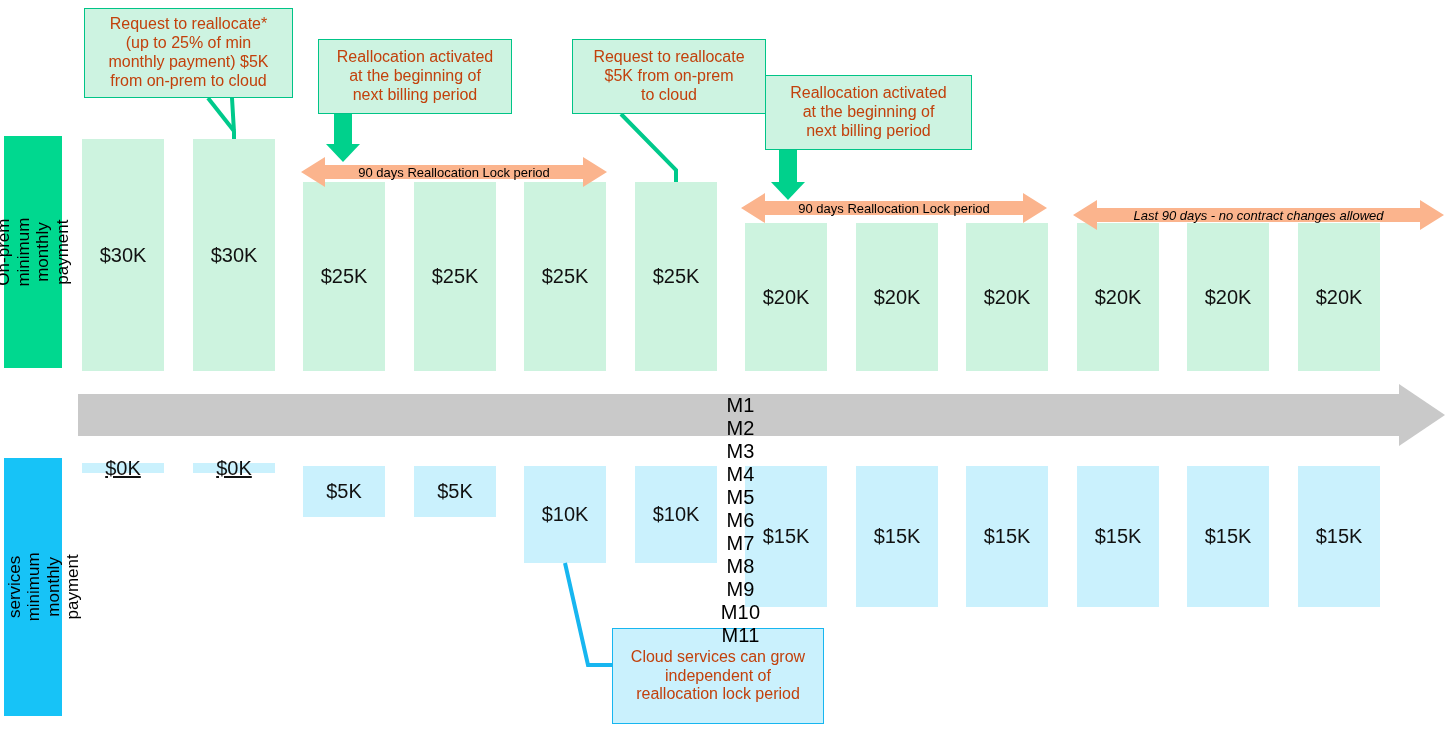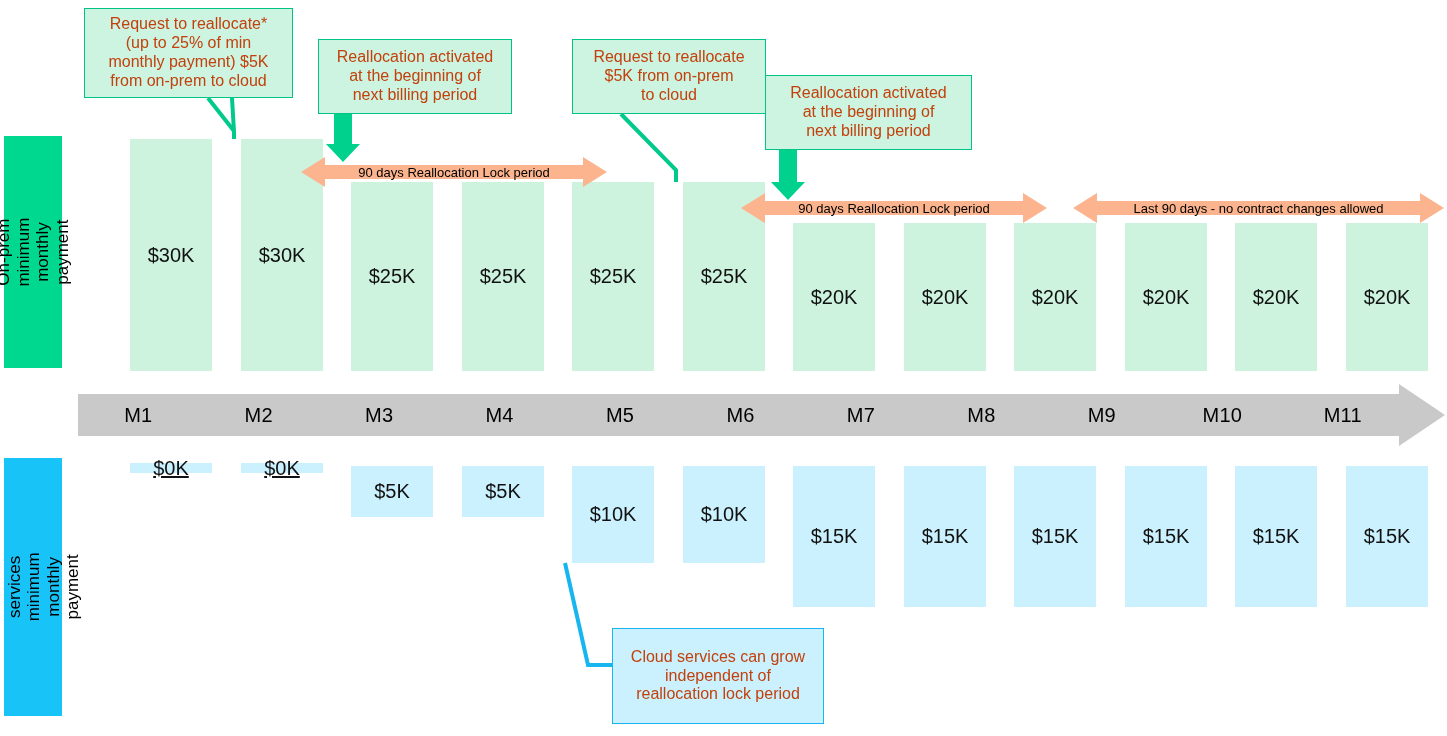--- a/index.html
+++ b/index.html
@@ -46,21 +46,20 @@
     border-bottom:31px solid transparent;
     border-left:46px solid #c9c9c9;
   }
 
   
   .bar{
     position:absolute;
     display:flex;align-items:center;justify-content:center;
     font-size:20px;color:#111;
     white-space:nowrap;
-    margin-left:48px;
   }
   .bar.top{background:#cdf3df;}
   .bar.bottom{background:#caf1fd;}
   .bar.zero{font-size:20px;text-decoration:underline;}
 
   
   .callout{
     position:absolute;
     box-sizing:border-box;
     display:flex;align-items:center;justify-content:center;
@@ -167,21 +166,21 @@
     <div class="lock-text">90 days Reallocation Lock period</div>
   </div>
 
   <div class="lock-arrow" style="left:741px;top:191px;width:306px;height:34px;">
     <svg width="306" height="34" viewBox="0 0 306 34">
       <polygon points="0,17 24,2 24,10 282,10 282,2 306,17 282,32 282,24 24,24 24,32" fill="#fbb48d"></polygon>
     </svg>
     <div class="lock-text">90 days Reallocation Lock period</div>
   </div>
 
-  <div class="lock-arrow" style="left:1073px;top:191px;width:371px;height:34px;">
+  <div class="lock-arrow" style="left:1073px;top:198px;width:371px;height:34px;font-style:italic;">
     <svg width="371" height="34" viewBox="0 0 371 34">
       <polygon points="0,17 24,2 24,10 347,10 347,2 371,17 347,32 347,24 24,24 24,32" fill="#fbb48d"></polygon>
     </svg>
     <div class="lock-text">Last 90 days - no contract changes allowed</div>
   </div>
 
   <div class="callout green" style="left:84px;top:8px;width:209px;height:90px;">Request to reallocate*
 (up to 25% of min
 monthly payment) $5K
 from on-prem to cloud</div>
@@ -195,21 +194,21 @@
 to cloud</div>
 
   <div class="callout green" style="left:765px;top:75px;width:207px;height:75px;">Reallocation activated
 at the beginning of
 next billing period</div>
 
   <div class="callout blue" style="left:612px;top:628px;width:212px;height:96px;">Cloud services can grow
 independent of
 reallocation lock period</div>
 
-  <div id="timeline" style="background: rgb(201, 201, 201);">
+  <div id="timeline" style="background: rgb(201, 201, 201); flex-direction: column;">
     <div class="tick">M1</div>
     <div class="tick">M2</div>
     <div class="tick">M3</div>
     <div class="tick">M4</div>
     <div class="tick">M5</div>
     <div class="tick">M6</div>
     <div class="tick">M7</div>
     <div class="tick">M8</div>
     <div class="tick">M9</div>
     <div class="tick">M10</div>

